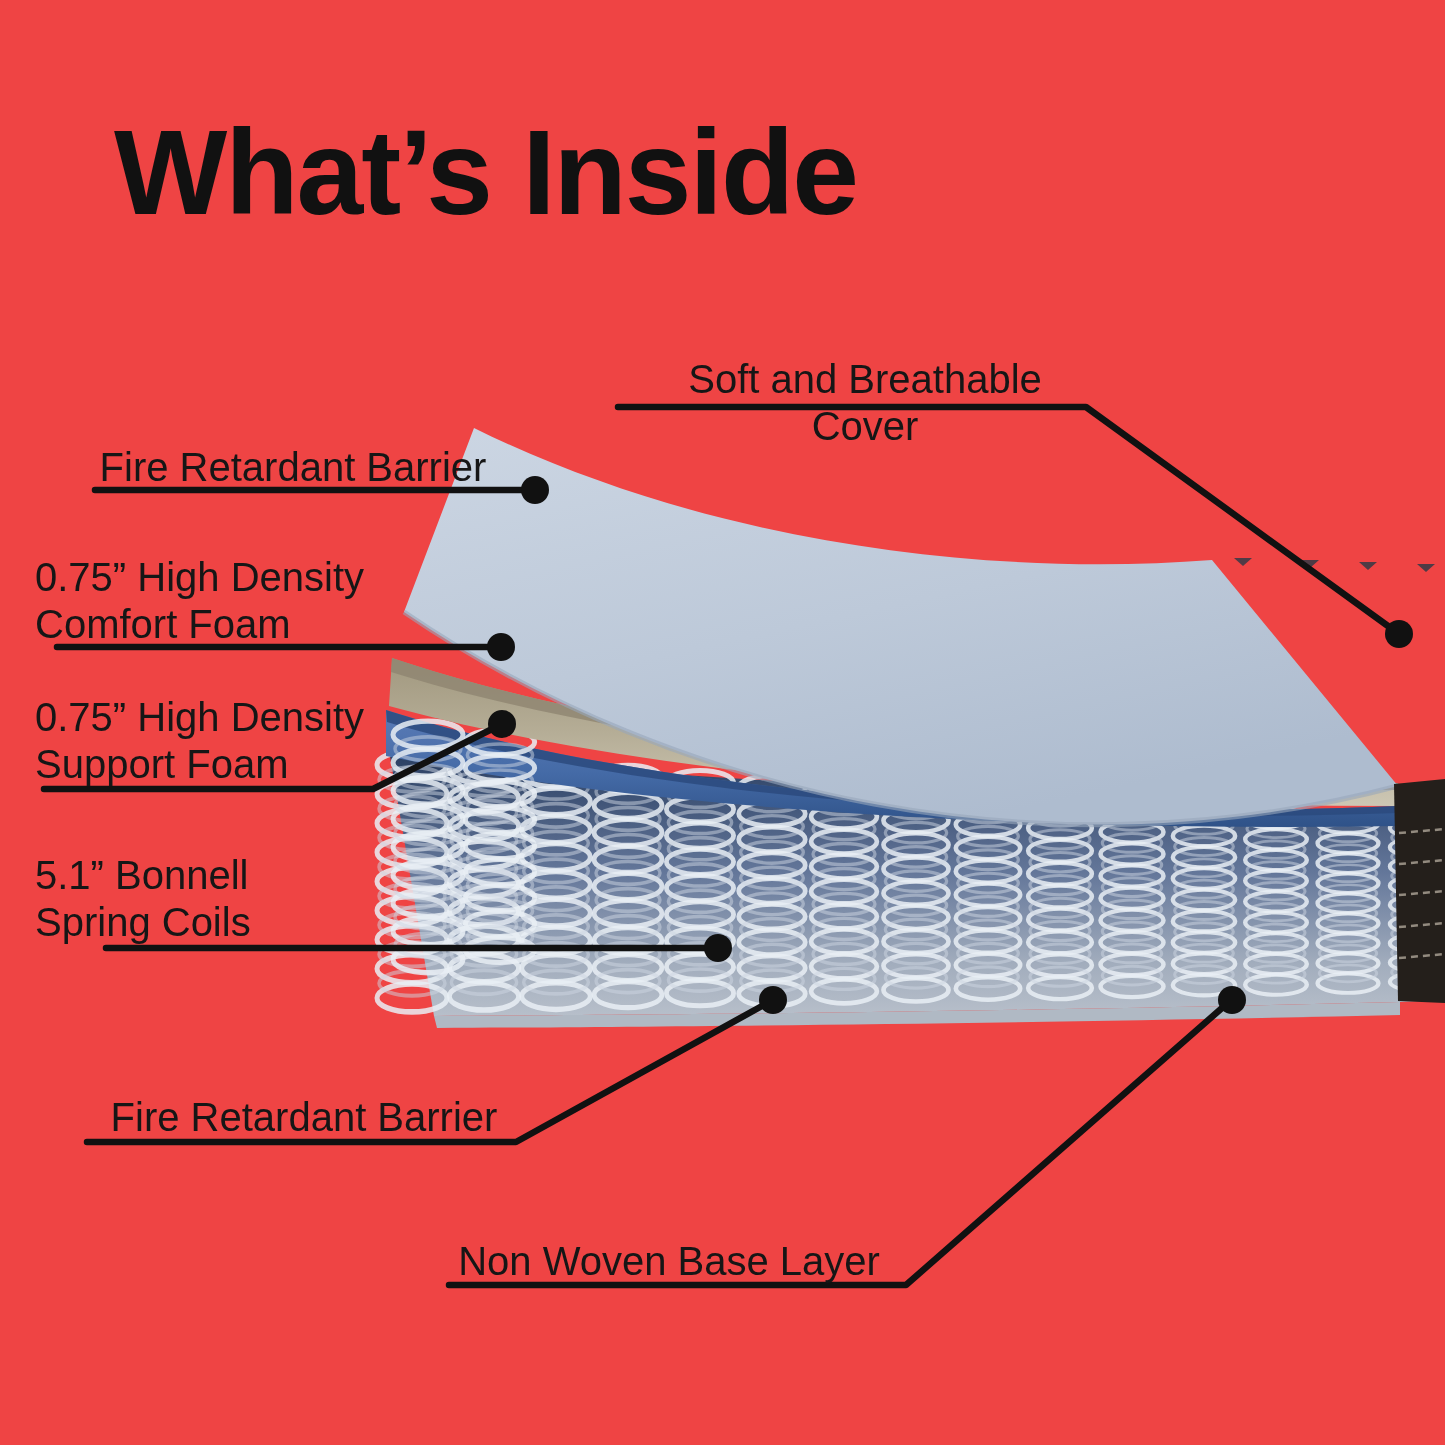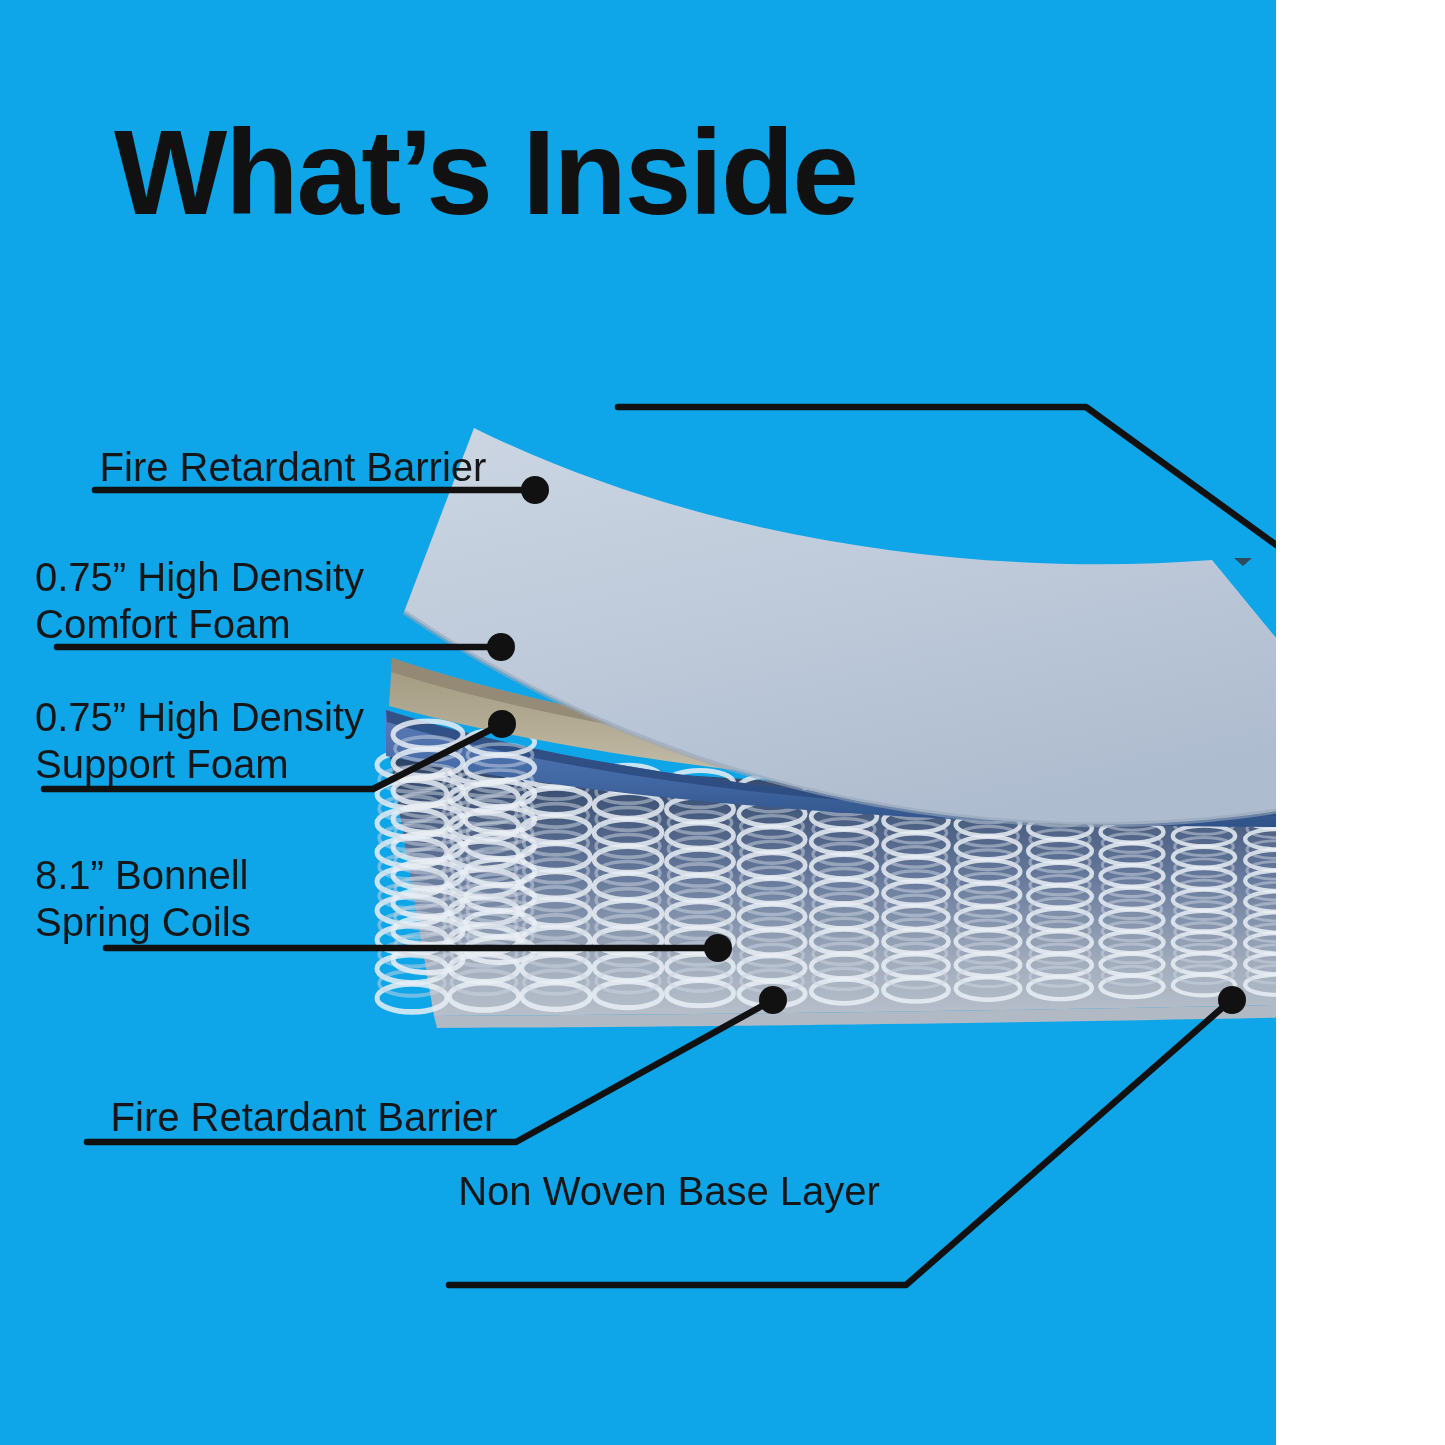--- a/index.html
+++ b/index.html
@@ -1,19 +1,19 @@
 <!DOCTYPE html>
 <html><head>
 <meta charset="utf-8">
 <style>
   html,body{margin:0;padding:0;background:#ffffff;}
   .canvas{
     position:relative;
-    width:1276px;height:1445px;
-    background:#0ea5e9;
+    width:1445px;height:1445px;
+    background:#ef4444;
     font-family:"Liberation Sans",sans-serif;
     overflow:hidden;
   }
   .illustration{position:absolute;left:0;top:0;width:1445px;height:1445px;}
   .page-title{
     position:absolute;left:114px;top:112px;
     font-size:120px;font-weight:bold;letter-spacing:-2px;
     color:#111111;line-height:1;
   }
   .label{
@@ -22,21 +22,21 @@
     white-space:pre-line;
   }
   .center{text-align:center;}
   .right{text-align:left;}
   .lbl-cover{left:630px;top:356px;width:470px;}
   .lbl-fire-top{left:88px;top:444px;width:410px;}
   .lbl-comfort{left:35px;top:554px;width:340px;}
   .lbl-support{left:35px;top:694px;width:340px;}
   .lbl-coils{left:35px;top:852px;width:340px;}
   .lbl-fire-bottom{left:85px;top:1094px;width:438px;}
-  .lbl-base{left:448px;top:1168px;width:442px;}
+  .lbl-base{left:448px;top:1238px;width:442px;}
 </style>
 </head>
 <body>
 
 <div class="canvas">
 
   <svg class="illustration" viewBox="0 0 1445 1445">
     <defs>
       <linearGradient id="gCover" x1="0" y1="0" x2="0.55" y2="1">
         <stop offset="0" stop-color="#ccd6e3"></stop>
@@ -151,23 +151,24 @@
       <circle cx="501" cy="647" r="14"></circle>
       <circle cx="502" cy="724" r="14"></circle>
       <circle cx="718" cy="948" r="14"></circle>
       <circle cx="773" cy="1000" r="14"></circle>
       <circle cx="1232" cy="1000" r="14"></circle>
     </g>
   </svg>
 
   <h1 class="page-title" style="margin:0;">What’s Inside</h1>
 
+  <div class="label center lbl-cover">Soft and Breathable Cover</div>
   <div class="label center lbl-fire-top">Fire Retardant Barrier</div>
   <div class="label right lbl-comfort">0.75” High Density
 Comfort Foam</div>
   <div class="label right lbl-support">0.75” High Density
 Support Foam</div>
-  <div class="label right lbl-coils">8.1” Bonnell
+  <div class="label right lbl-coils">5.1” Bonnell
 Spring Coils</div>
   <div class="label center lbl-fire-bottom">Fire Retardant Barrier</div>
   <div class="label center lbl-base">Non Woven Base Layer</div>
 
 </div>
 
 </body></html>

